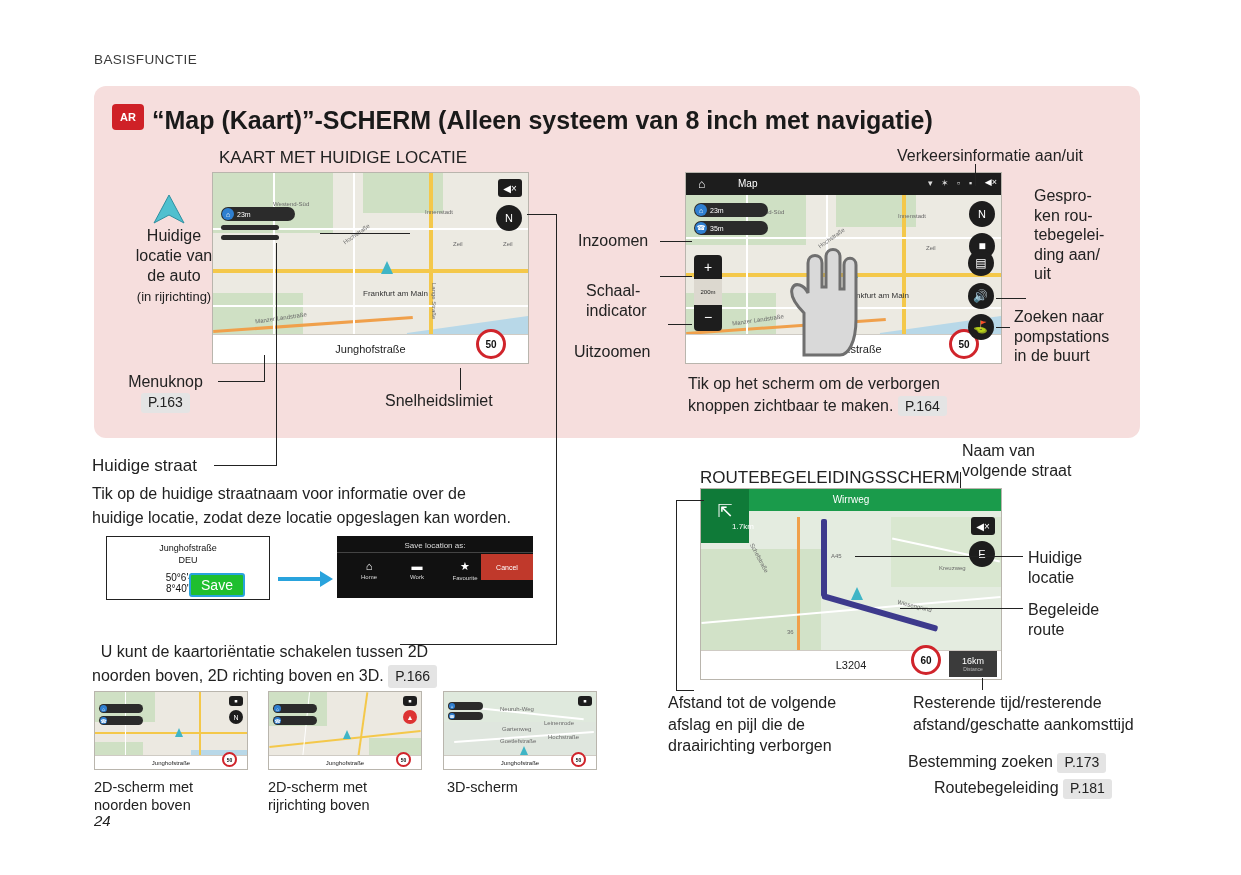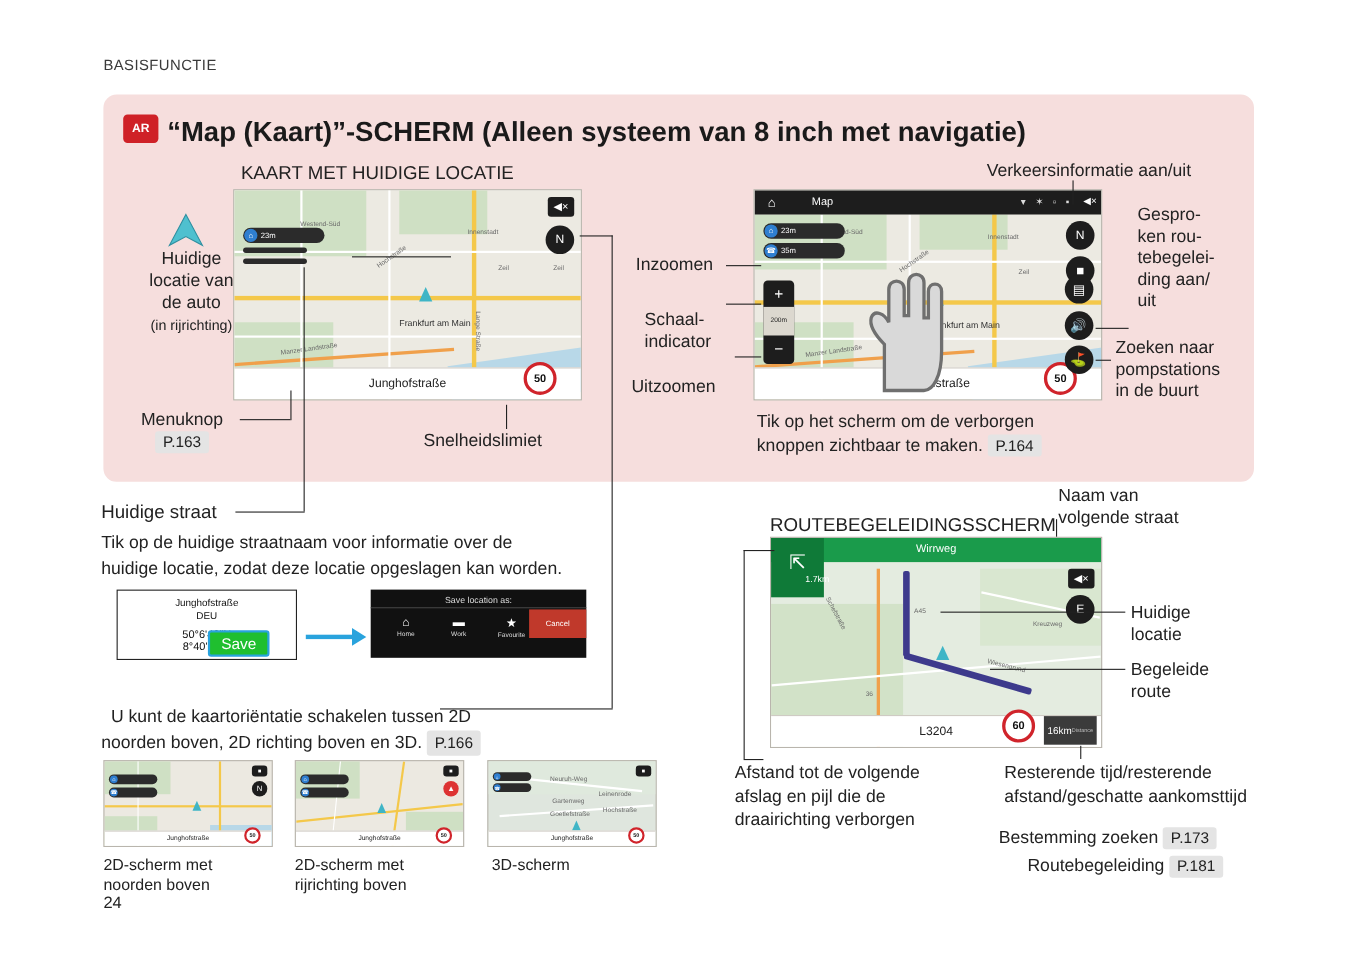--- a/index.html
+++ b/index.html
@@ -114,24 +114,24 @@
   .savebtn{position:absolute;background:#1fbf2f;color:#fff;border:2px solid #29a3dd;border-radius:3px;
            font-size:14px;display:flex;align-items:center;justify-content:center;}
 
   
   .thumb{position:absolute;border:1px solid #b9b5ad;overflow:hidden;background:#ece9e1;}
   .thumb-cap{position:absolute;font-size:14.5px;color:#222;line-height:1.25;}
 
   
   .greenbar{position:absolute;background:#1a9b4b;color:#fff;}
   .turnbox{position:absolute;background:#0f7a38;color:#fff;display:flex;flex-direction:column;align-items:center;justify-content:center;}
-  .eta{position:absolute;background:#3b3b3b;color:#fff;font-size:8px;display:flex;align-items:center;justify-content:center;}
+  .eta{position:absolute;background:#3b3b3b;color:#fff;font-size:8px;display:flex;flex-direction:column;align-items:center;justify-content:center;}
   .routeline{position:absolute;background:#3d3a8c;border-radius:2px;}
 
-  .pagenum{position:absolute;left:94px;top:812px;font-size:15px;color:#222;}
+  .pagenum{position:absolute;left:94px;top:812px;font-size:15px;color:#222;font-style:italic;}
 
   
   .hand{position:absolute;}
 </style>
 </head>
 <body>
 
 <div class="page">
 
   <div class="kicker">BASISFUNCTIE</div>

